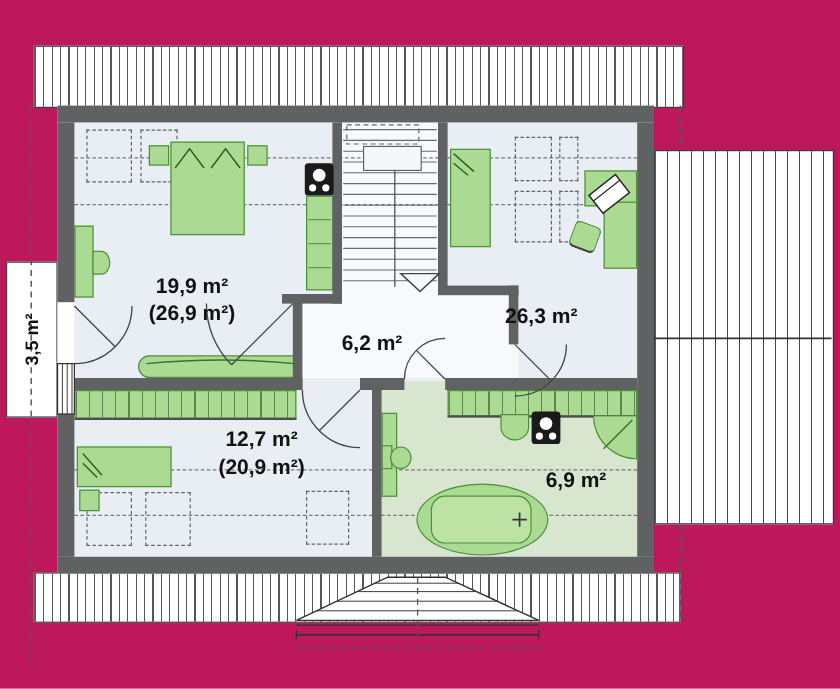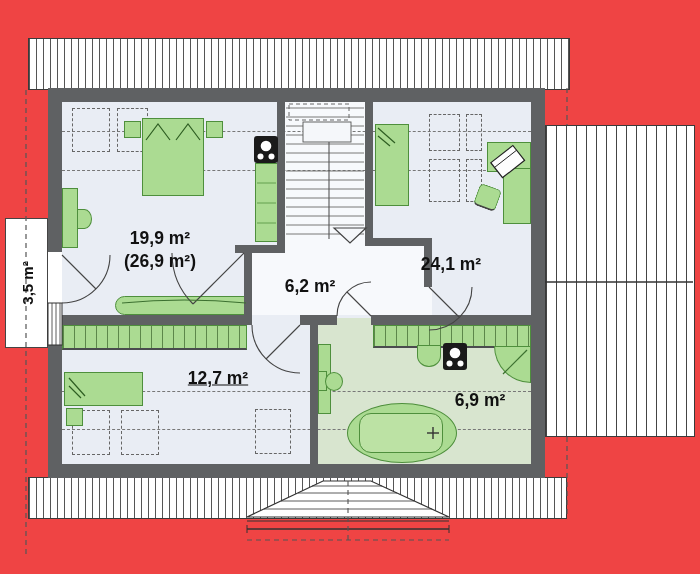--- a/index.html
+++ b/index.html
@@ -1,21 +1,21 @@
 <!DOCTYPE html>
 <html style="--wall: #5f6163; --floor: #e9edf4; --hall_floor: #f7f9fc; --bathroom_floor: #d8e5cf; --furniture: #abdb92; --furniture_border: #4e8f3c; --furniture_light: #bce2a4; --roof_line: #3a3a3a; --text: #111111; --dash: #666666;"><head>
 <meta charset="utf-8">
 <style>
 :root{
   --wall:#5f6163; --floor:#e9edf4; --hall_floor:#f7f9fc; --bathroom_floor:#d8e5cf;
   --furniture:#abdb92; --furniture_border:#4e8f3c; --furniture_light:#bce2a4;
   --roof_line:#3a3a3a; --text:#111111; --dash:#666666;
 }
 html,body{margin:0;padding:0;background:#fff;}
-#plan{position:relative;width:700px;height:574px;background:#ef4444;overflow:hidden;
+#plan{position:relative;width:700px;height:574px;background:#be185d;overflow:hidden;
   font-family:"Liberation Sans","DejaVu Sans",sans-serif;}
 .abs{position:absolute;}
 .wall{position:absolute;background:var(--wall);z-index:4;}
 .floor{position:absolute;z-index:1;}
 .hatch{position:absolute;z-index:0;border:1px solid var(--roof_line);
   background:repeating-linear-gradient(90deg,#555 0,#555 1px,transparent 1px,transparent 7px),#fff;}
 .hatch.wide{background:repeating-linear-gradient(90deg,#444 0,#444 1px,transparent 1px,transparent 10px),#fff;}
 .furn{position:absolute;background:var(--furniture);border:1.2px solid var(--furniture_border);
   box-sizing:border-box;z-index:3;}
 .dashbox{position:absolute;border:1.3px dashed var(--dash);box-sizing:border-box;z-index:2;}
@@ -104,27 +104,28 @@
   <div class="wall" style="left:424px;top:238px;width:8px;height:49px;"></div>
   <div class="wall" style="left:310px;top:315px;width:8px;height:149px;"></div>
 
   <div class="abs" style="left:48px;top:252px;width:14px;height:51px;background:#fff;z-index:4;"></div>
 
   <div class="label" style="left:160px;top:250px;">
     <span class="sub">19,9 m²</span>
     <span class="sub">(26,9 m²)</span>
   </div>
   <div class="label" style="left:451px;top:264px;">
-    <span class="sub">24,1 m²</span>
+    <span class="sub">26,3 m²</span>
   </div>
   <div class="label" style="left:310px;top:286px;">
     <span class="sub">6,2 m²</span>
   </div>
-  <div class="label" style="left:218px;top:378px;text-decoration:underline;">
+  <div class="label" style="left:218px;top:378px;">
     <span class="sub">12,7 m²</span>
+    <span class="sub">(20,9 m²)</span>
   </div>
   <div class="label" style="left:480px;top:400px;">
     <span class="sub">6,9 m²</span>
   </div>
   <div class="balcony-label" style="left:27px;top:283px;">
     <span>3,5 m²</span>
   </div>
 
   <svg id="overlay" width="700" height="574" viewBox="0 0 700 574">
 

